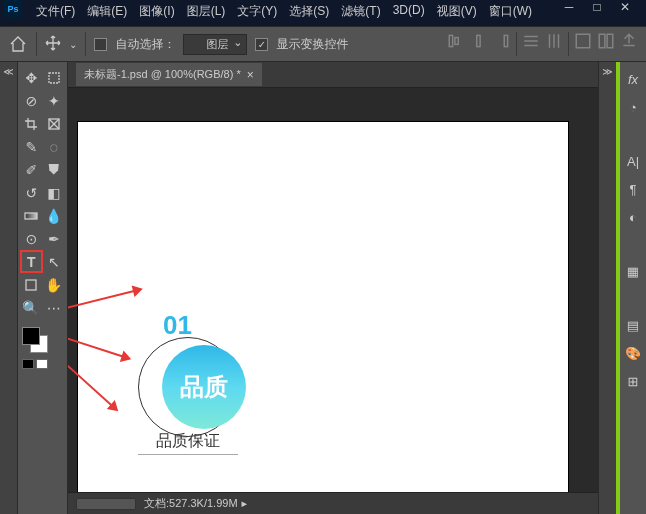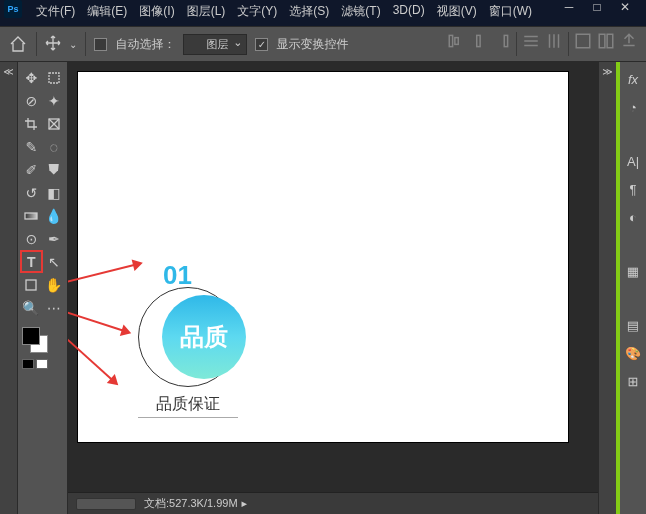--- a/index.html
+++ b/index.html
@@ -41,29 +41,29 @@
 .mini-swatches { display:flex; gap:2px; margin-top:2px; padding-left:2px;}
 .mini-sw { width:12px; height:10px; border:1px solid #666;}
 
 
 .doc-area { flex: 1; display: flex; flex-direction: column; background: #2a2a2a; }
 .tabbar { height: 26px; background: #3a3a3a; display: flex; align-items: center; padding-left: 8px; border-bottom: 1px solid #222; }
 .tab { background: #535353; padding: 4px 8px; font-size: 11px; display: flex; align-items: center; gap: 6px; }
 .tab-close { font-size: 12px; cursor: pointer; }
 
 
-.canvas-wrap { flex: 1; background: #2a2a2a; display: flex; align-items: flex-start; justify-content: flex-start; padding: 10px 0 0 10px; position: relative; overflow: hidden; }
+.canvas-wrap { flex: 1; background: #2a2a2a; display: flex; align-items: flex-end; justify-content: flex-start; padding: 10px 0 0 10px; position: relative; overflow: hidden; }
 .canvas { width: 490px; height: 370px; background: #fff; position: relative; box-shadow: 0 0 0 1px #000; }
 
 
 .circle-ring { position: absolute; left: 60px; top: 215px; width: 100px; height: 100px; border: 1px solid #333; border-radius: 50%; }
 .circle-fill { position: absolute; left: 84px; top: 223px; width: 84px; height: 84px; border-radius: 50%; background: linear-gradient(180deg, #2fb8e8 0%, #5dd9f0 50%, #7ee9d8 100%); display: flex; align-items:center; justify-content:center; }
 .circle-text { color: #fff; font-size: 24px; font-weight: bold; }
 .num-01 { position: absolute; left: 85px; top: 188px; font-size: 26px; font-weight: bold; color: #2fb8e8; }
-.caption { position: absolute; left: 60px; top: 322px; font-size: 16px; color: #333; border-bottom: 1px solid #aaa; padding-bottom: 2px; width: 100px; text-align: center; }
+.caption { position: absolute; left: 60px; top: 309px; font-size: 16px; color: #333; border-bottom: 1px solid #aaa; padding-bottom: 2px; width: 100px; text-align: center; }
 
 
 .arrow { position: absolute; height: 2px; background: #e53935; transform-origin: left center; }
 .arrow::after { content: ""; position: absolute; right: -8px; top: -5px; border-left: 10px solid #e53935; border-top: 6px solid transparent; border-bottom: 6px solid transparent; }
 
 
 .statusbar { height: 22px; background: #3a3a3a; display: flex; align-items: center; padding: 0 8px; font-size: 11px; border-top: 1px solid #222;}
 .scrollbar-h { flex:0 0 60px; height:12px; background:#555; border:1px solid #333; margin-right:8px; border-radius:2px;}
 
 
@@ -258,20 +258,26 @@
       <div class="fg-color"></div>
       <div class="bg-color"></div>
     </div>
     <div class="mini-swatches">
       <div class="mini-sw" style="background:#000"></div>
       <div class="mini-sw" style="background:#fff"></div>
     </div>
   </div>
 
   <div class="doc-area">
+    <div class="tabbar">
+      <div class="tab">
+        <span>未标题-1.psd @ 100%(RGB/8) *</span>
+        <span class="tab-close">×</span>
+      </div>
+    </div>
     <div class="canvas-wrap">
       <div class="canvas">
         <div class="num-01">01</div>
         <div class="circle-ring"></div>
         <div class="circle-fill">
           <span class="circle-text">品质</span>
         </div>
         <div class="caption">品质保证</div>
       </div>
 

